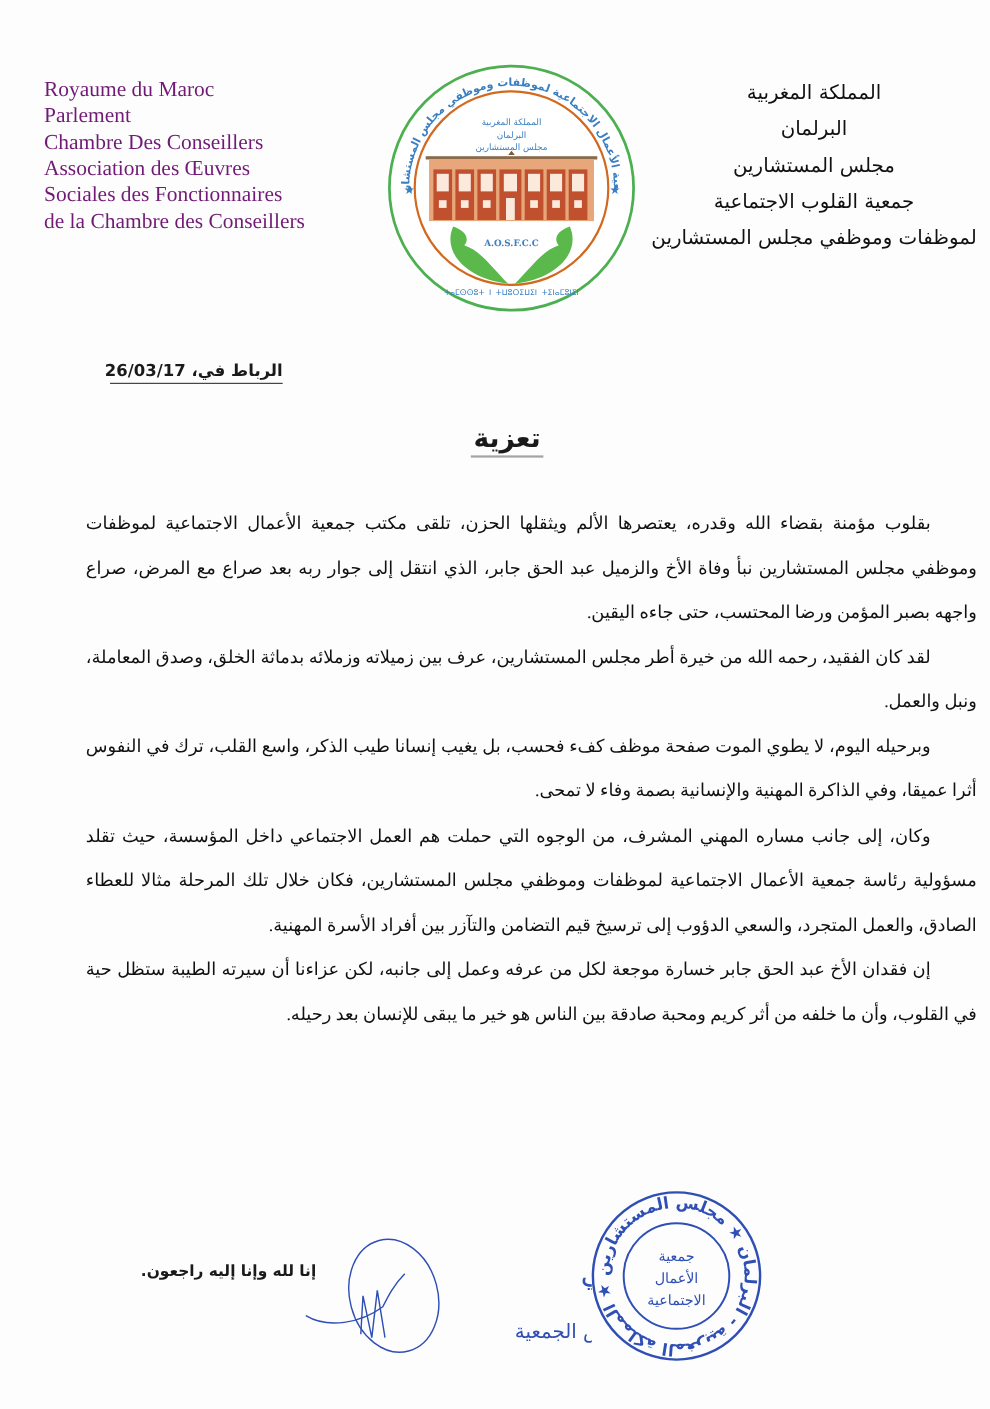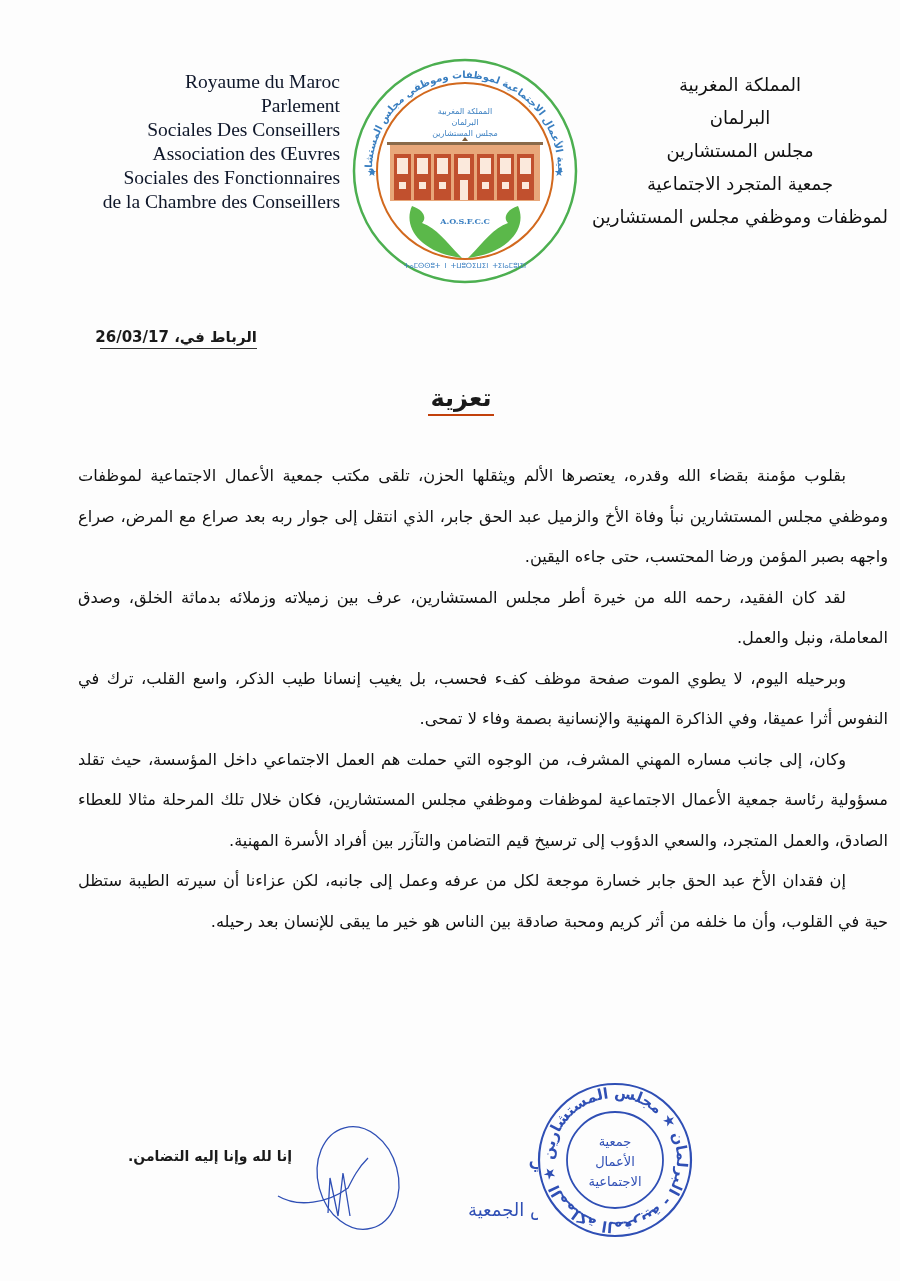--- a/index.html
+++ b/index.html
@@ -1,45 +1,45 @@
 <!DOCTYPE html>
 <html><head>
 <meta charset="utf-8">
 <style>
   html, body { margin:0; padding:0; }
   body { width:900px; height:1281px; background:#fdfdfd; position:relative; overflow:hidden;
          font-family:"DejaVu Serif", serif; color:#1a1a1a; }
-  .fr-header { position:absolute; left:40px; top:70px; width:300px; text-align:right;
-               font-family:"Liberation Serif", serif; font-size:19.5px; line-height:24px; color:#0f172a; }
+  .fr-header { position:absolute; left:40px; top:70px; width:300px; text-align:left;
+               font-family:"Liberation Serif", serif; font-size:19.5px; line-height:24px; color:#701a75; }
   .fr-header div { white-space:nowrap; }
   .ar-header { position:absolute; left:590px; top:68px; width:300px; text-align:center; direction:rtl;
                font-family:"DejaVu Sans", sans-serif; font-size:18px; line-height:33px; color:#111; }
   .ar-header div { white-space:nowrap; }
   .logo { position:absolute; left:352px; top:58px; width:226px; height:226px; }
   .date-line { position:absolute; left:100px; top:328px; font-size:15px; font-weight:bold;
                font-family:"DejaVu Sans", sans-serif; border-bottom:1.5px solid #333; padding-bottom:2px;
                direction:rtl; white-space:nowrap; width:157px; }
   .title { position:absolute; left:428px; top:384px; width:66px; text-align:center;
            font-family:"DejaVu Sans", sans-serif; font-weight:bold; font-size:24px;
-           border-bottom:2px solid #c2410c; padding-bottom:2px; direction:rtl; }
+           border-bottom:2px solid #a3a3a3; padding-bottom:2px; direction:rtl; }
   .body { position:absolute; left:78px; top:456px; width:810px; direction:rtl; text-align:justify;
           font-family:"DejaVu Sans", sans-serif; font-size:16.2px; line-height:40.5px; color:#111; }
-  .body p { margin:0; text-indent:42px; }
+  .body p { margin:0; text-indent:42px;font-family:Liberation Serif, serif; }
   .closing { position:absolute; left:128px; top:1148px; direction:rtl; font-family:"DejaVu Sans", sans-serif;
              font-size:14px; font-weight:bold; white-space:nowrap; }
   .signature { position:absolute; left:258px; top:1118px; width:280px; height:140px; }
   .stamp { position:absolute; left:535px; top:1080px; width:160px; height:160px; }
 </style>
 </head>
 <body>
 
 <div class="fr-header">
   <div>Royaume du Maroc</div>
   <div>Parlement</div>
-  <div>Sociales Des Conseillers</div>
+  <div>Chambre Des Conseillers</div>
   <div>Association des Œuvres</div>
   <div>Sociales des Fonctionnaires</div>
   <div>de la Chambre des Conseillers</div>
 </div>
 
 <svg class="logo" viewBox="0 0 226 226">
   <defs>
     <path id="ringTop" d="M 20 113 A 93 93 0 0 1 206 113"></path>
   </defs>
   <circle cx="113" cy="113" r="111" fill="#fff" stroke="#4caf50" stroke-width="2.5"></circle>
@@ -89,40 +89,40 @@
     <path d="M166 148 C 176 170, 156 195, 116 200 C 131 185, 141 170, 156 165 C 151 160, 154 152, 166 148 Z"></path>
   </g>
   <text x="113" y="166" text-anchor="middle" font-family="DejaVu Serif, serif" font-size="8" font-weight="bold" fill="#3a7fc1">A.O.S.F.C.C</text>
   <text x="113" y="210" text-anchor="middle" font-family="DejaVu Sans Mono, monospace" font-size="7" fill="#3a7fc1">ⵜⴰⵎⵙⵙⵓⵜ ⵏ ⵜⵡⵓⵔⵉⵡⵉⵏ ⵜⵉⵏⴰⵎⵓⵏⵉⵏ</text>
 </svg>
 
 <div class="ar-header">
   <div>المملكة المغربية</div>
   <div>البرلمان</div>
   <div>مجلس المستشارين</div>
-  <div>جمعية المتجرد الاجتماعية</div>
+  <div>جمعية القلوب الاجتماعية</div>
   <div>لموظفات وموظفي مجلس المستشارين</div>
 </div>
 
 <div class="date-line">
   <span>الرباط في،</span>
   <span>26/03/17</span>
 </div>
 
 <div class="title">تعزية</div>
 
 <div class="body">
   <p>بقلوب مؤمنة بقضاء الله وقدره، يعتصرها الألم ويثقلها الحزن، تلقى مكتب جمعية الأعمال الاجتماعية لموظفات وموظفي مجلس المستشارين نبأ وفاة الأخ والزميل عبد الحق جابر، الذي انتقل إلى جوار ربه بعد صراع مع المرض، صراع واجهه بصبر المؤمن ورضا المحتسب، حتى جاءه اليقين.</p>
   <p>لقد كان الفقيد، رحمه الله من خيرة أطر مجلس المستشارين، عرف بين زميلاته وزملائه بدماثة الخلق، وصدق المعاملة، ونبل والعمل.</p>
   <p>وبرحيله اليوم، لا يطوي الموت صفحة موظف كفء فحسب، بل يغيب إنسانا طيب الذكر، واسع القلب، ترك في النفوس أثرا عميقا، وفي الذاكرة المهنية والإنسانية بصمة وفاء لا تمحى.</p>
   <p>وكان، إلى جانب مساره المهني المشرف، من الوجوه التي حملت هم العمل الاجتماعي داخل المؤسسة، حيث تقلد مسؤولية رئاسة جمعية الأعمال الاجتماعية لموظفات وموظفي مجلس المستشارين، فكان خلال تلك المرحلة مثالا للعطاء الصادق، والعمل المتجرد، والسعي الدؤوب إلى ترسيخ قيم التضامن والتآزر بين أفراد الأسرة المهنية.</p>
   <p>إن فقدان الأخ عبد الحق جابر خسارة موجعة لكل من عرفه وعمل إلى جانبه، لكن عزاءنا أن سيرته الطيبة ستظل حية في القلوب، وأن ما خلفه من أثر كريم ومحبة صادقة بين الناس هو خير ما يبقى للإنسان بعد رحيله.</p>
 </div>
 
-<div class="closing">إنا لله وإنا إليه التضامن.</div>
+<div class="closing">إنا لله وإنا إليه راجعون.</div>
 
 <svg class="signature" viewBox="0 0 280 140">
   <text x="270" y="48" text-anchor="end" font-family="DejaVu Sans, sans-serif" font-size="26" fill="#2f4fb5" direction="rtl">عبد الحافظ القاسمي</text>
   <text x="210" y="98" text-anchor="end" font-family="DejaVu Sans, sans-serif" font-size="18" fill="#2f4fb5" direction="rtl">رئيس الجمعية</text>
   <g fill="none" stroke="#2f4fb5" stroke-width="1.3">
     <ellipse cx="100" cy="60" rx="40" ry="52" transform="rotate(-15 100 60)"></ellipse>
     <path d="M20 78 C 40 90, 70 85, 90 70 C 95 60, 100 50, 110 40"></path>
     <path d="M70 95 L 72 60 L 80 98 L 85 55 L 92 98"></path>
   </g>
 </svg>

